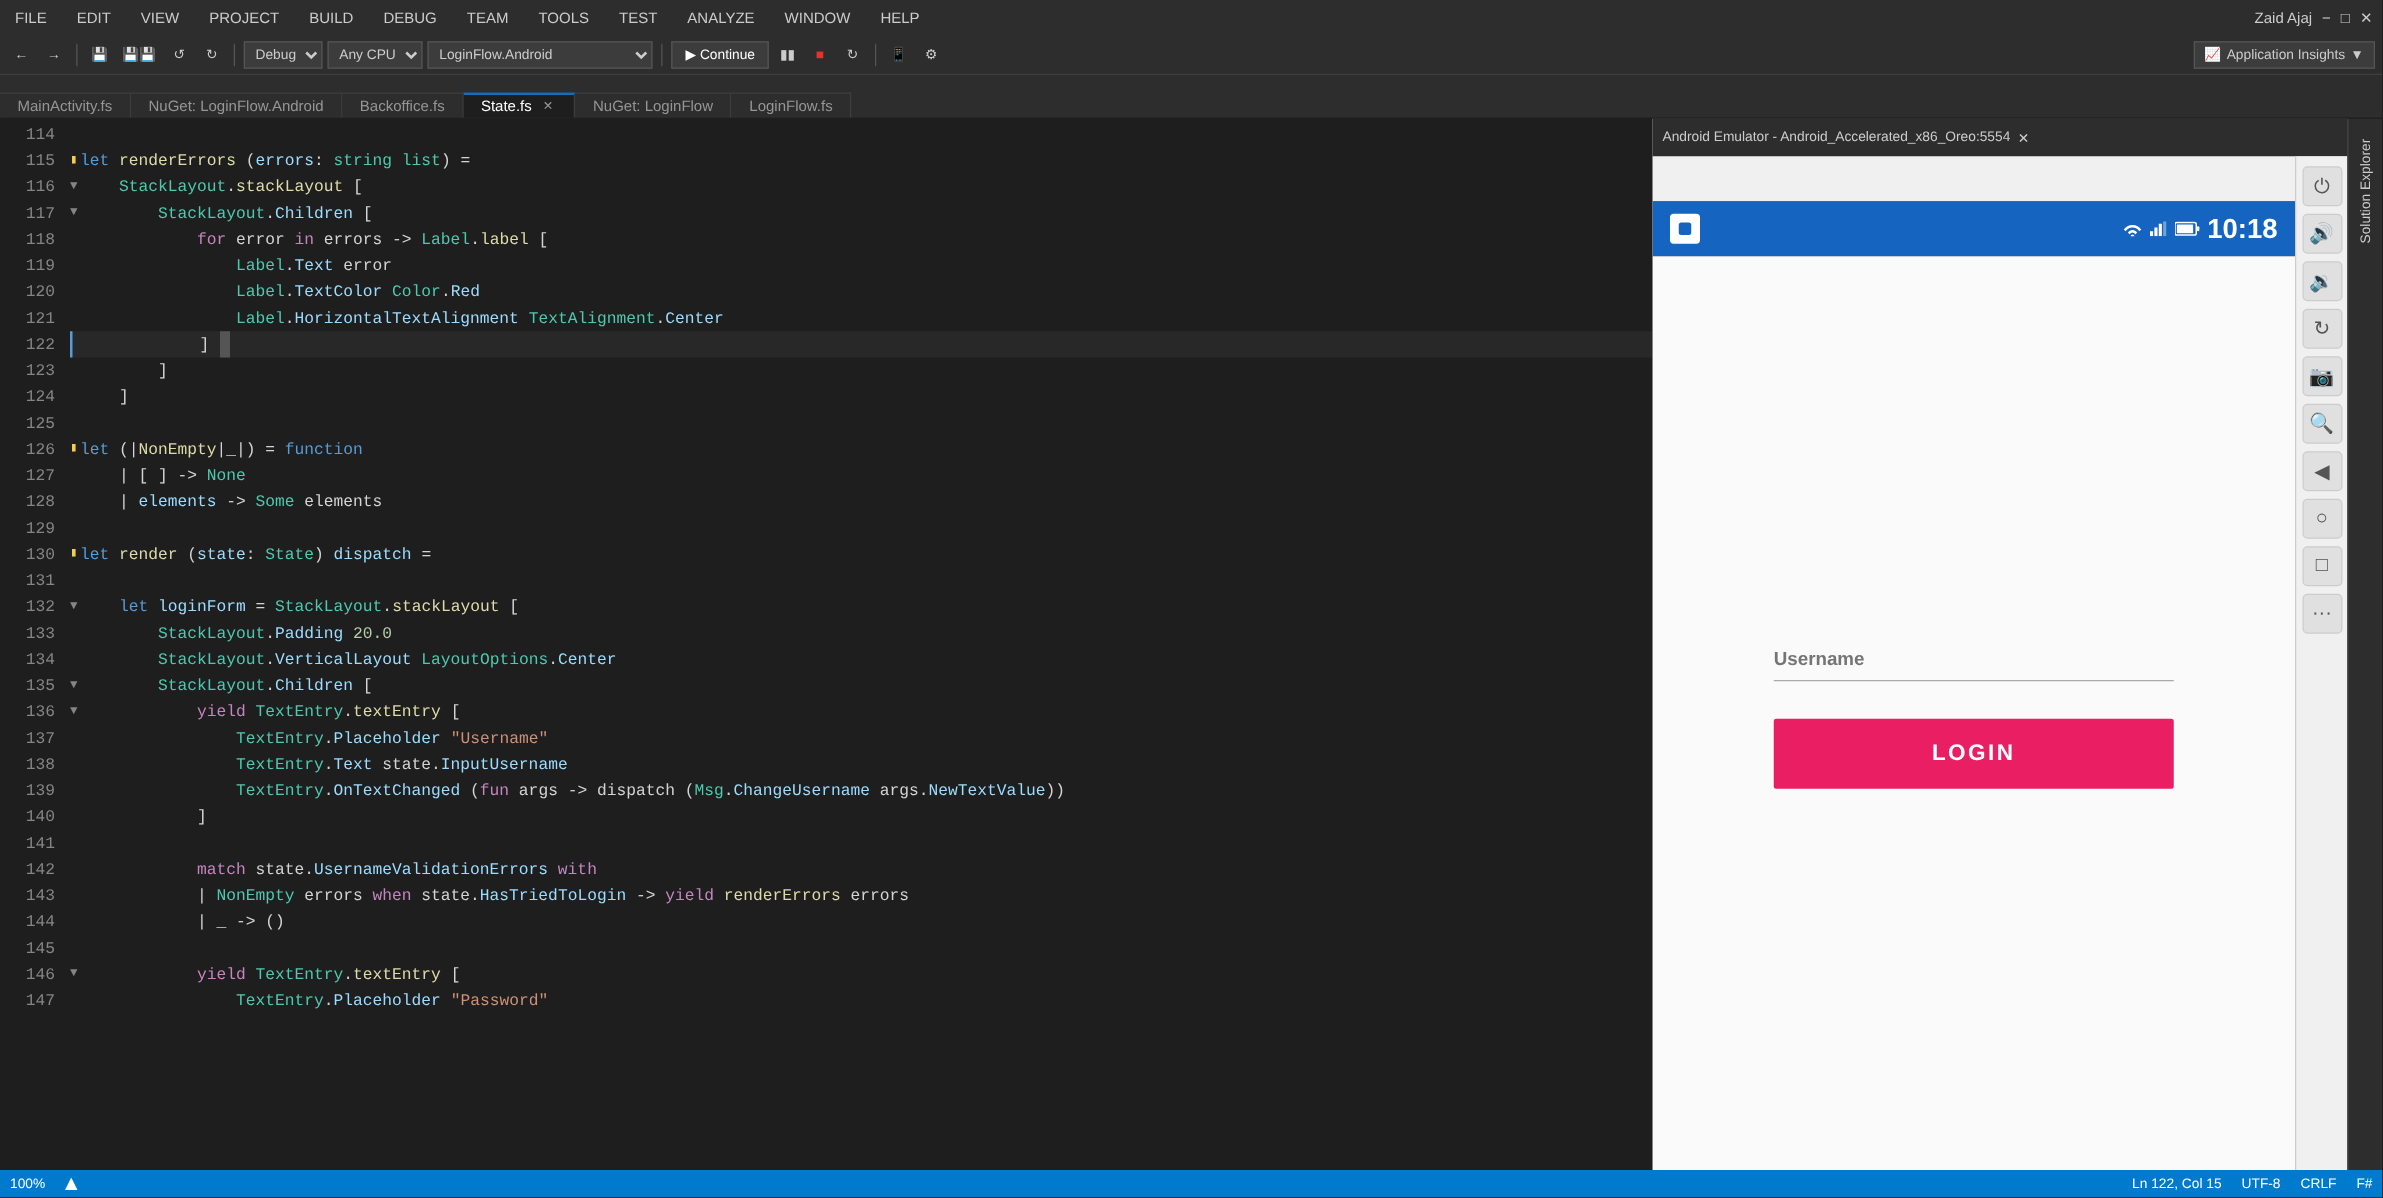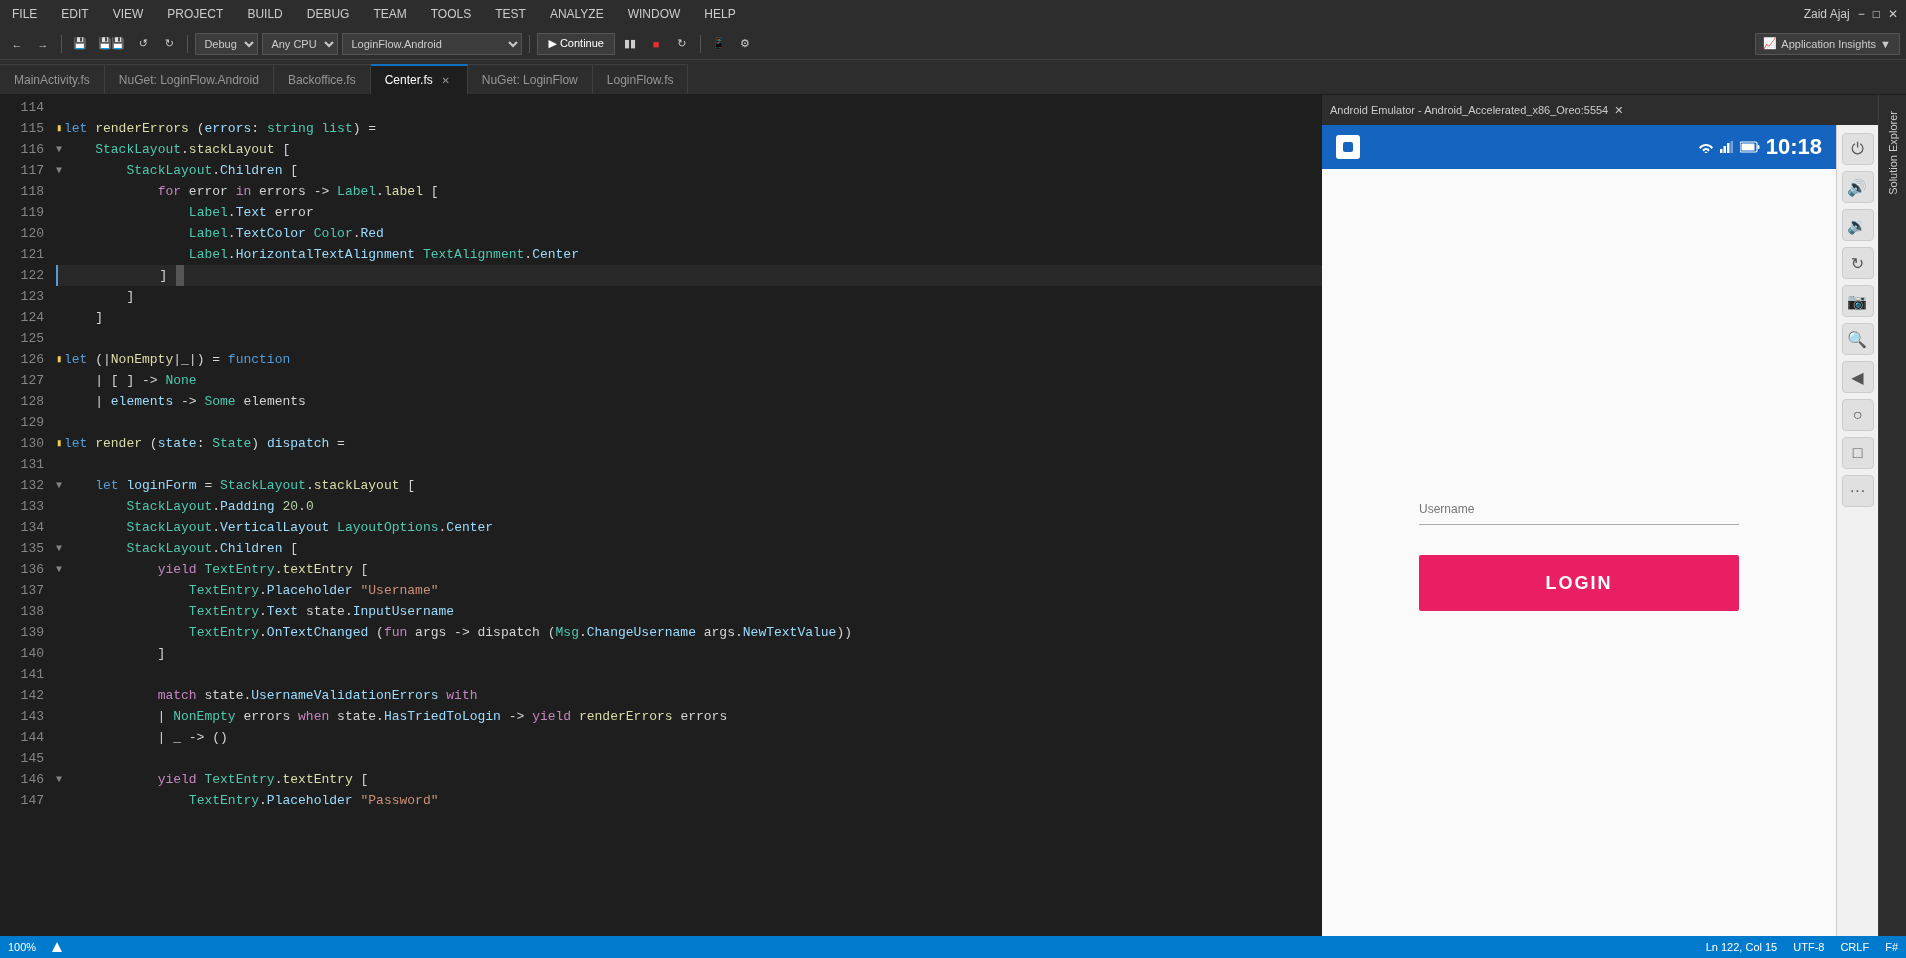--- a/index.html
+++ b/index.html
@@ -67,21 +67,21 @@
     .tab-bar {
       height: 35px;
       background: #2d2d2d;
       display: flex;
       align-items: flex-end;
       padding: 0 0;
       flex-shrink: 0;
       border-bottom: 1px solid #1e1e1e;
     }
     .tab {
-      height: 30px;
+      height: 20px;
       padding: 0 14px;
       display: flex;
       align-items: center;
       gap: 6px;
       font-size: 12px;
       color: #969696;
       background: #2d2d2d;
       border-right: 1px solid #3e3e3e;
       border-top: 1px solid #3e3e3e;
       cursor: pointer;
@@ -186,20 +186,21 @@
       flex: 1;
       display: flex;
       overflow: hidden;
     }
     .phone-screen {
       flex: 1;
       background: #404040;
       display: flex;
       flex-direction: column;
       overflow: hidden;
+      margin-top: 36px;
     }
     .phone-status-bar {
       height: 44px;
       background: #1565c0;
       display: flex;
       align-items: center;
       padding: 0 14px;
       justify-content: space-between;
       flex-shrink: 0;
     }
@@ -229,24 +230,25 @@
       justify-content: center;
       align-items: center;
       padding: 40px 30px;
       gap: 20px;
     }
     .login-input-field {
       width: 320px;
       border: none;
       border-bottom: 1px solid #aaa;
       background: transparent;
-      font-size: 12px;
+      font-size: 15px;
       color: #aaa;
       padding: 8px 0;
       outline: none;
+      font-weight: bold;
     }
     .login-btn {
       width: 320px;
       height: 56px;
       background: #e91e63;
       border: none;
       color: white;
       font-size: 18px;
       font-weight: bold;
       letter-spacing: 2px;
@@ -377,21 +379,21 @@
   <div class="tab">
     <span>MainActivity.fs</span>
   </div>
   <div class="tab">
     <span>NuGet: LoginFlow.Android</span>
   </div>
   <div class="tab">
     <span>Backoffice.fs</span>
   </div>
   <div class="tab active">
-    <span>Center.fs</span>
+    <span>State.fs</span>
     <span class="tab-close">✕</span>
   </div>
   <div class="tab">
     <span>NuGet: LoginFlow</span>
   </div>
   <div class="tab">
     <span>LoginFlow.fs</span>
   </div>
 </div>
 

